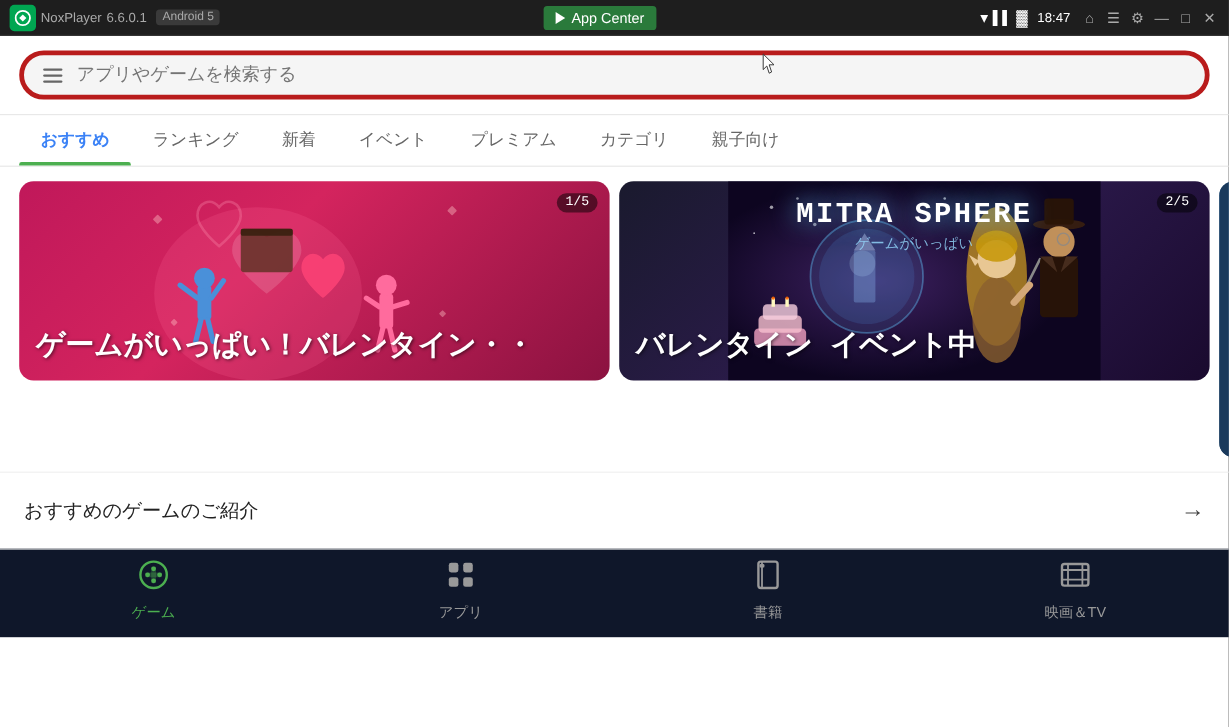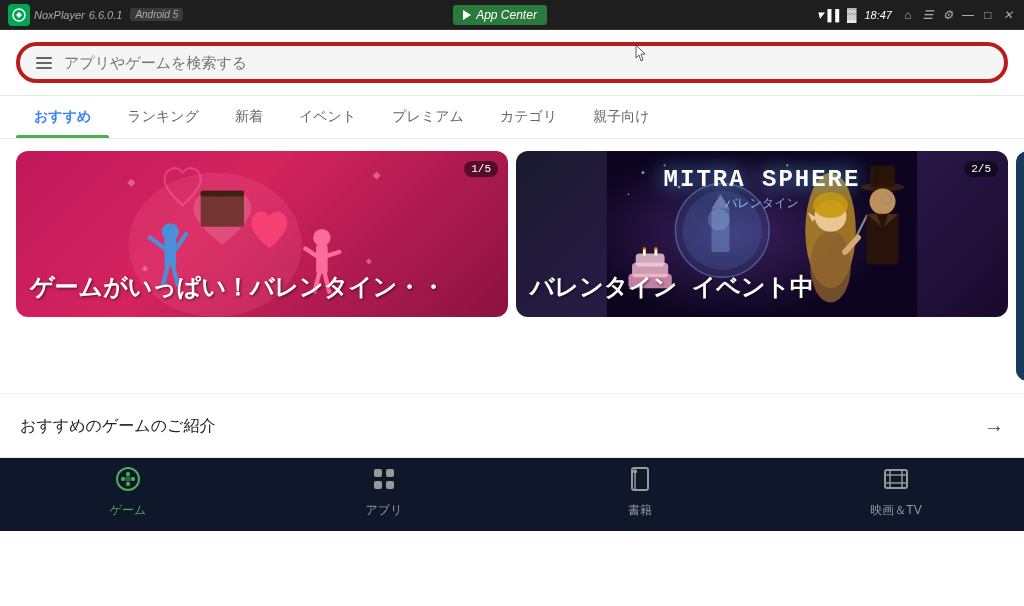--- a/index.html
+++ b/index.html
@@ -14,21 +14,20 @@
 
     
     #titlebar {
       height: 30px;
       background: #1e1e1e;
       display: flex;
       align-items: center;
       justify-content: space-between;
       padding: 0 8px;
       border-bottom: 1px solid #333;
-      font-style: italic;
     }
     #titlebar-left {
       display: flex;
       align-items: center;
       gap: 8px;
     }
     .nox-logo {
       display: flex;
       align-items: center;
       gap: 4px;
@@ -508,21 +507,21 @@
           <rect x="20" y="5" width="4" height="10" fill="#fff8c0"></rect>
           <rect x="36" y="5" width="4" height="10" fill="#fff8c0"></rect>
           <circle cx="22" cy="5" r="2" fill="#ff6600" opacity="0.9"></circle>
           <circle cx="38" cy="5" r="2" fill="#ff6600" opacity="0.9"></circle>
         </g>
       </svg>
 
       <div class="banner-2-content">
         <div style="position:absolute;top:15px;left:50%;transform:translateX(-50%);text-align:center;">
           <div style="color:white;font-size:24px;font-weight:900;text-shadow:0 0 20px rgba(100,200,255,0.9);letter-spacing:2px;">MITRA SPHERE</div>
-          <div style="color:rgba(150,220,255,0.8);font-size:12px;margin-top:2px;">バレンタイン</div>
+          <div style="color:rgba(150,220,255,0.8);font-size:12px;margin-top:2px;">ゲームがいっぱい</div>
         </div>
       </div>
       <div class="banner-counter">2/5</div>
       <div class="banner-title">バレンタイン イベント中</div>
     </div>
 
     <div class="banner-3">
       <svg width="100%" height="100%" viewBox="0 0 80 230" style="position:absolute;top:0;left:0;">
         <rect width="80" height="230" fill="#1a3a5c"></rect>
         <circle cx="40" cy="80" r="30" fill="rgba(100,150,255,0.2)"></circle>

